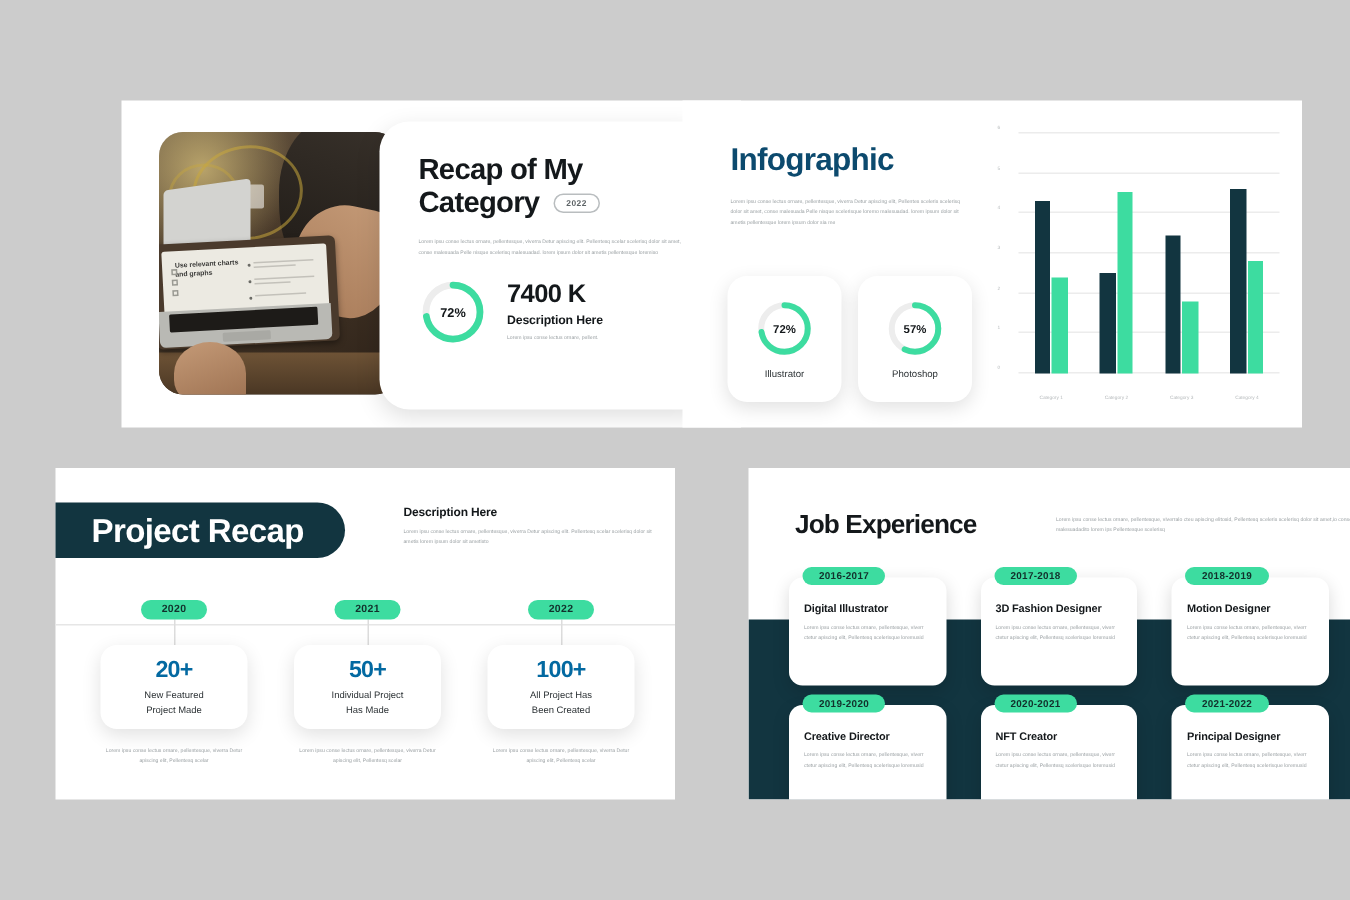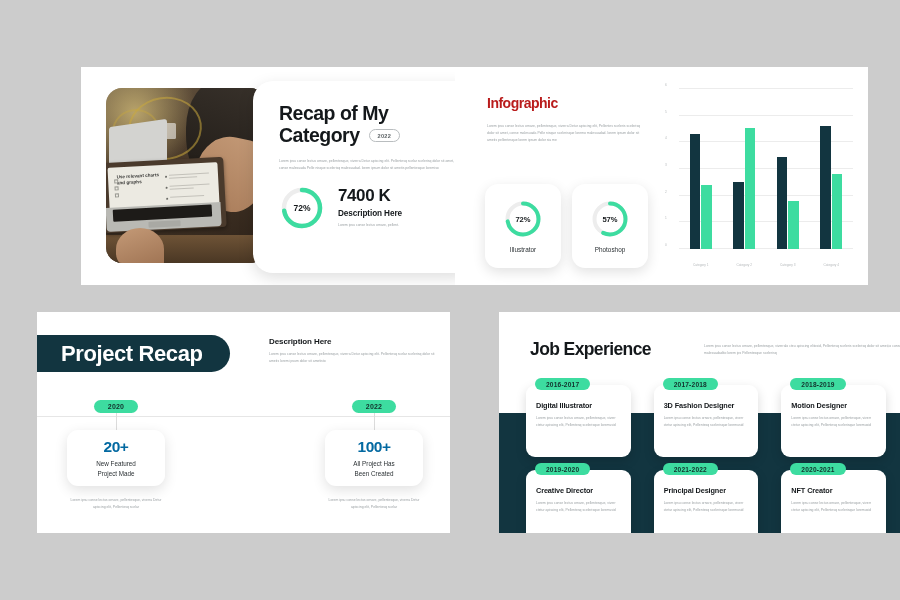--- a/index.html
+++ b/index.html
@@ -148,21 +148,21 @@
     position:absolute; inset:0; display:flex; align-items:center; justify-content:center;
     font-size:8.5px; font-weight:700; color:#14181b;
   }
   .bignum{ font-size:17px; font-weight:800; color:#14181b; letter-spacing:-.4px; }
   .subdesc{ font-size:8.2px; font-weight:700; color:#14181b; margin-top:3px; letter-spacing:-.1px;}
   .s1mini{ margin-top:4px; width:120px; }
 
   
   .s2left{ position:absolute; left:32px; top:28px; width:165px; }
   .h2title{
-    font-size:14px; font-weight:800; color:#b91c1c; letter-spacing:-.5px;
+    font-size:21px; font-weight:800; color:#0c4a6e; letter-spacing:-.5px;
   }
   .s2body{ margin-top:12px; width:155px; }
   .skillcards{ position:absolute; left:30px; top:117px; display:flex; gap:11px; }
   .skillcard{
     width:76px; height:84px; background:#fff; border-radius:13px;
     box-shadow:0 4px 13px rgba(0,0,0,.12);
     display:flex; flex-direction:column; align-items:center; justify-content:center; gap:7px;
   }
   .skillcard .label{ font-size:6.4px; color:#2b3134; font-weight:500; }
   .skillcard .donut{ width:40px; height:40px; }
@@ -429,20 +429,32 @@
         <div class="statcard">
           <div class="n">20+</div>
           <div class="t">
             <span>New Featured</span><br>
             <span>Project Made</span>
           </div>
         </div>
         <div class="lorem">Lorem ipsu conse lectus ornare, pellentesque, viverra Detur apiscing elit, Pellentesq  scelar</div>
       </div>
 
+      <div class="tlcol">
+        <div class="tlpill">2021</div>
+        <div class="tlstem"></div>
+        <div class="statcard">
+          <div class="n">50+</div>
+          <div class="t">
+            <span>Individual Project</span><br>
+            <span>Has Made</span>
+          </div>
+        </div>
+        <div class="lorem">Lorem ipsu conse lectus ornare, pellentesque, viverra Detur apiscing elit, Pellentesq  scelar</div>
+      </div>
 
       <div class="tlcol">
         <div class="tlpill">2022</div>
         <div class="tlstem"></div>
         <div class="statcard">
           <div class="n">100+</div>
           <div class="t">
             <span>All Project Has</span><br>
             <span>Been Created</span>
           </div>
@@ -475,25 +487,25 @@
         <div class="jobpill">2018-2019</div>
         <div class="jobtitle">Motion Designer</div>
         <div class="lorem">Lorem ipsu conse lectus ornare, pellentesque, viverr ctetur  apiscing elit, Pellentesq scelerisque loremusid</div>
       </div>
       <div class="jobcard">
         <div class="jobpill">2019-2020</div>
         <div class="jobtitle">Creative Director</div>
         <div class="lorem">Lorem ipsu conse lectus ornare, pellentesque, viverr ctetur  apiscing elit, Pellentesq scelerisque loremusid</div>
       </div>
       <div class="jobcard">
+        <div class="jobpill">2020-2021</div>
+        <div class="jobtitle">NFT Creator</div>
+        <div class="lorem">Lorem ipsu conse lectus ornare, pellentesque, viverr ctetur  apiscing elit, Pellentesq scelerisque loremusid</div>
+      </div>
+      <div class="jobcard">
         <div class="jobpill">2021-2022</div>
         <div class="jobtitle">Principal Designer</div>
         <div class="lorem">Lorem ipsu conse lectus ornare, pellentesque, viverr ctetur  apiscing elit, Pellentesq scelerisque loremusid</div>
       </div>
-      <div class="jobcard">
-        <div class="jobpill">2020-2021</div>
-        <div class="jobtitle">NFT Creator</div>
-        <div class="lorem">Lorem ipsu conse lectus ornare, pellentesque, viverr ctetur  apiscing elit, Pellentesq scelerisque loremusid</div>
-      </div>
     </div>
   </div>
 
 </div>
 
 </body></html>

